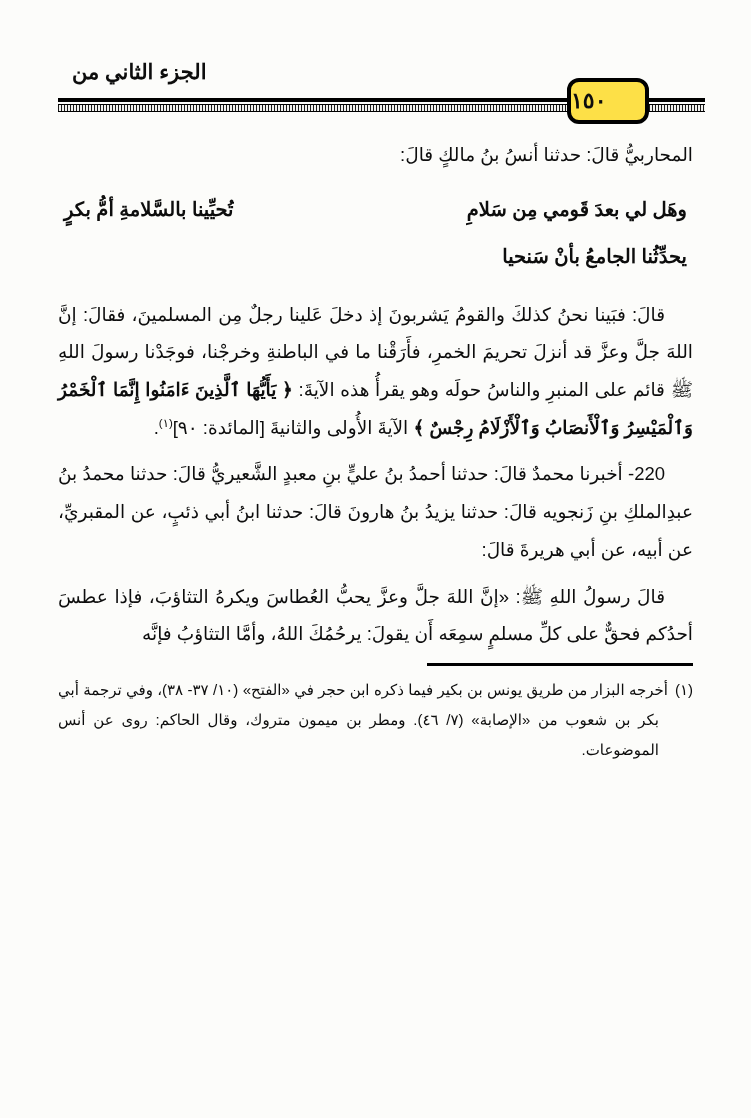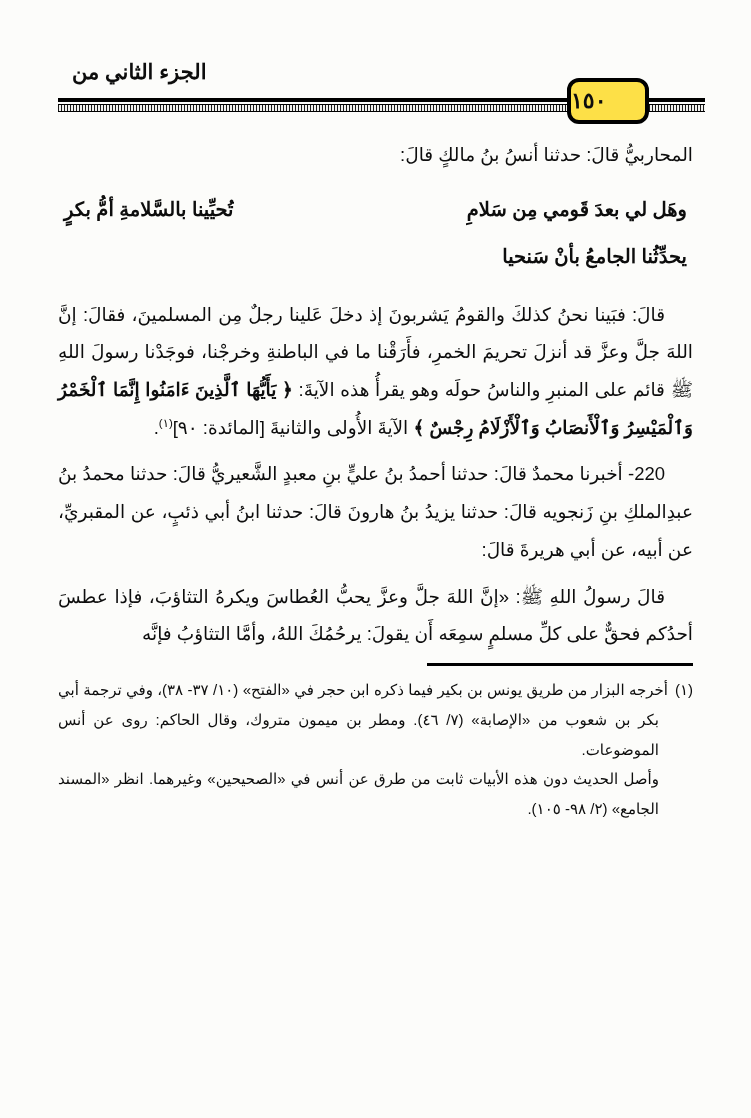--- a/index.html
+++ b/index.html
@@ -111,17 +111,16 @@
 
   <div class="footnote-area">
 
     <div class="fn-separator"></div>
 
     <p class="footnote hang">
       <span class="fn-marker">(١)</span><span>أخرجه البزار من طريق يونس بن بكير فيما ذكره ابن حجر في «الفتح» (١٠/ ٣٧- ٣٨)، وفي ترجمة أبي بكر بن شعوب من «الإصابة» (٧/ ٤٦). ومطر بن ميمون متروك، وقال الحاكم: روى عن أنس الموضوعات.</span>
     </p>
 
 
-    <p class="footnote">وأصل الحديث دون هذه الأبيات ثابت من طرق عن أنس في «الصحيحين» وغيرهما. انظر «المسند الجامع» (٢/ ٩٨- ١٠٥).</p>
 
   </div>
 
 </div>
 
 </body></html>

